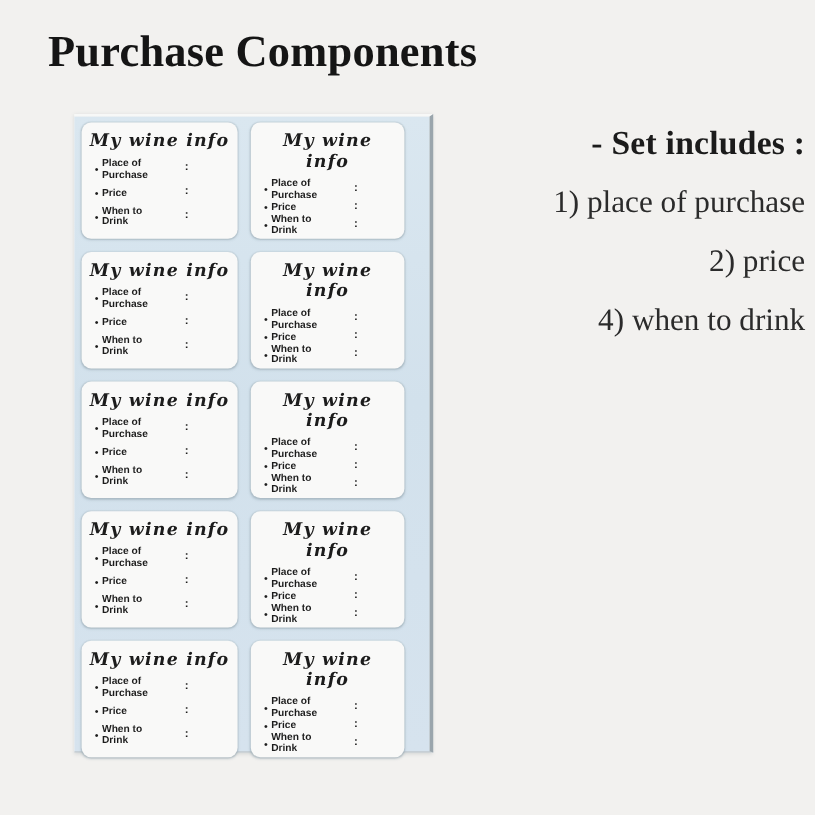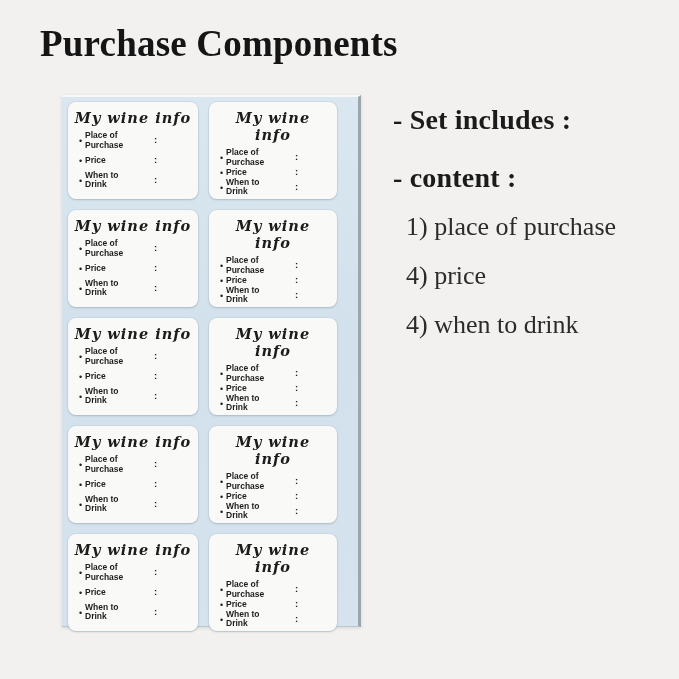--- a/index.html
+++ b/index.html
@@ -76,20 +76,21 @@
     white-space:pre-line;font-weight:600;
   }
   .colon{
     margin-left:9px;font-weight:700;font-size:9.5px;
   }
 
   
   .details{
     position:absolute;left:393px;top:104px;width:278px;
     color:#1f1f1f;
+    text-align:right;
   }
   .detail-header{
     font-size:28px;font-weight:700;line-height:32px;
     letter-spacing:.2px;color:#1b1b1b;
   }
   .detail-header.second{margin-top:26px;}
   .detail-value{
     font-size:26px;font-weight:400;line-height:32px;
     margin:24px 0 0 13px;color:#2b2b2b;
   }
@@ -334,19 +335,18 @@
 Drink</span>
               <span class="colon">:</span>
             </div>
           </div>
   </div>
 </div>
   </div>
 
   <div class="details">
     <div class="detail-header">- Set includes :</div>
-    <div class="detail-header second">- content :</div>
     <div class="detail-item">1) place of purchase</div>
-    <div class="detail-item">4) price</div>
+    <div class="detail-item">2) price</div>
     <div class="detail-item">4) when to drink</div>
   </div>
 
 </div>
 
 </body></html>

